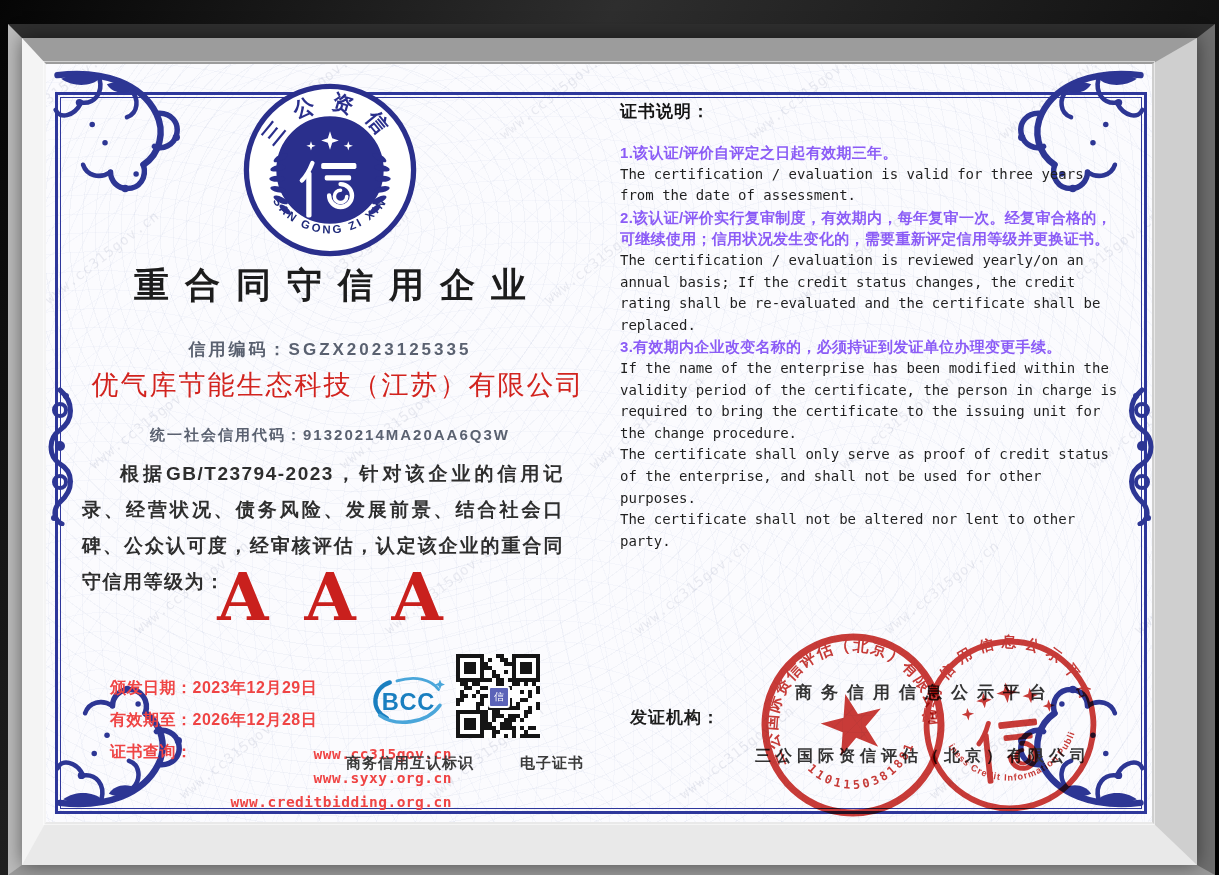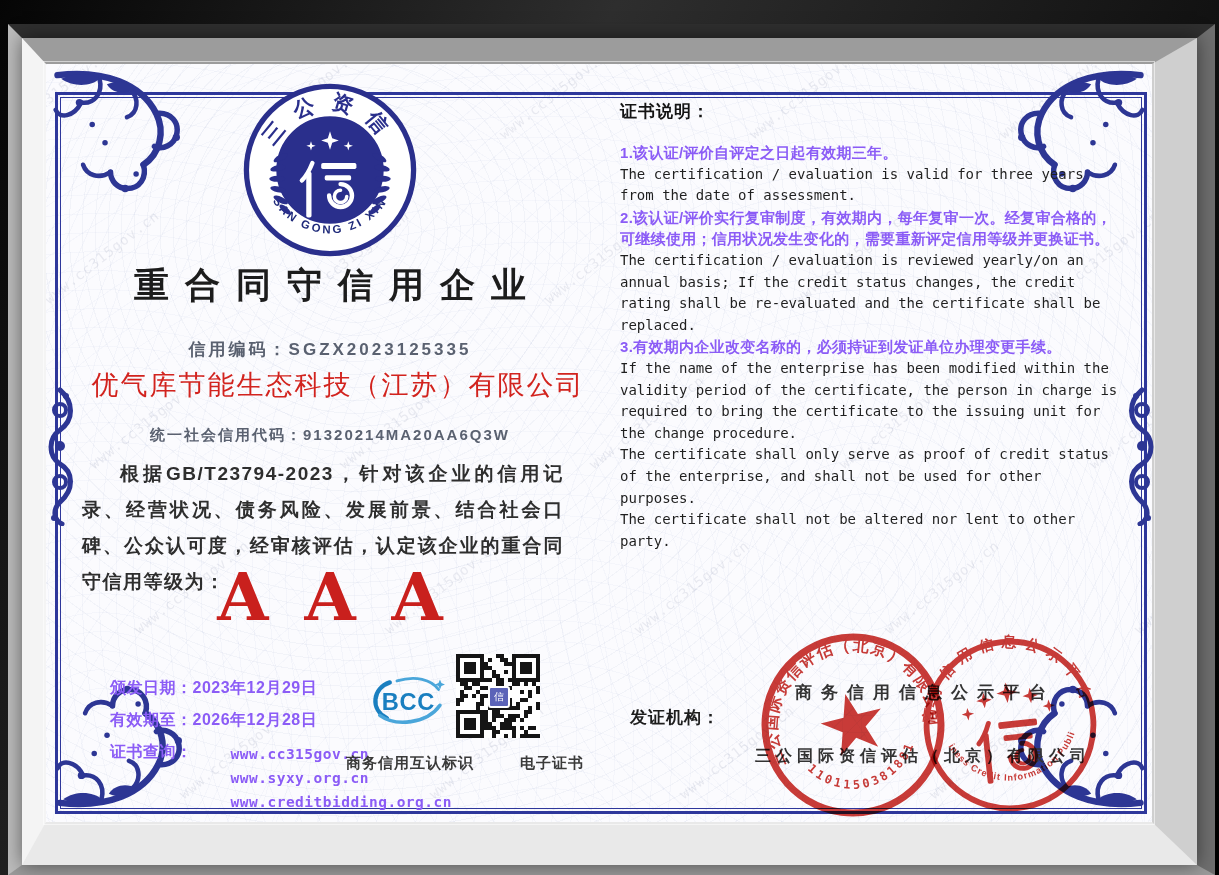--- a/index.html
+++ b/index.html
@@ -43,21 +43,21 @@
   .creditline{left:14px;top:274px;width:540px;text-align:center;color:#5a6170;
     font-weight:bold;font-size:17px;letter-spacing:3px;}
   .company{left:10px;top:303px;width:548px;text-align:center;color:#d2231e;
     font-weight:normal;font-size:27px;letter-spacing:2px;margin-left:8px;}
   .usccline{left:14px;top:362px;width:540px;text-align:center;color:#5a6170;
     font-weight:bold;font-size:15px;letter-spacing:2px;}
   .body-par{left:36px;top:392px;width:482px;font-size:19px;line-height:36px;
     letter-spacing:1.5px;font-weight:600;color:#2e2e2e;text-align:justify;text-indent:2em;}
   .rating{left:14px;top:494px;width:540px;text-align:center;font-family:"DejaVu Serif",serif;
     font-weight:bold;font-size:66px;letter-spacing:36px;text-indent:36px;color:#c9201d;}
-  .frow{left:64px;color:#8b5cf6;font-weight:bold;font-size:16px;letter-spacing:.5px;display:flex;}
+  .frow{left:64px;color:#ef4444;font-weight:bold;font-size:16px;letter-spacing:.5px;display:flex;text-align:right;}
   .r1{top:614px;} .r2{top:646px;} .r3{top:678px;gap:38px;}
   .urls{display:block;font-family:"DejaVu Sans Mono",monospace;font-size:14.5px;line-height:24px;}
   .urls span{display:block;}
   .bcc{left:318px;top:606px;width:86px;height:62px;}
   .qr{left:410px;top:590px;width:84px;height:84px;display:grid;
     grid-template-columns:repeat(21,4px);grid-template-rows:repeat(21,4px);background:#fff;}
   .qr i{display:block;} .qr i.d{background:#151515;}
   .qr-logo{left:442px;top:622px;width:18px;height:18px;background:#5b63b8;border:2px solid #fff;
     border-radius:3px;color:#fff;font-size:10px;line-height:18px;text-align:center;z-index:3;}
   .marksrow{left:300px;top:690px;display:flex;gap:46px;color:#3a3a3a;font-weight:bold;

